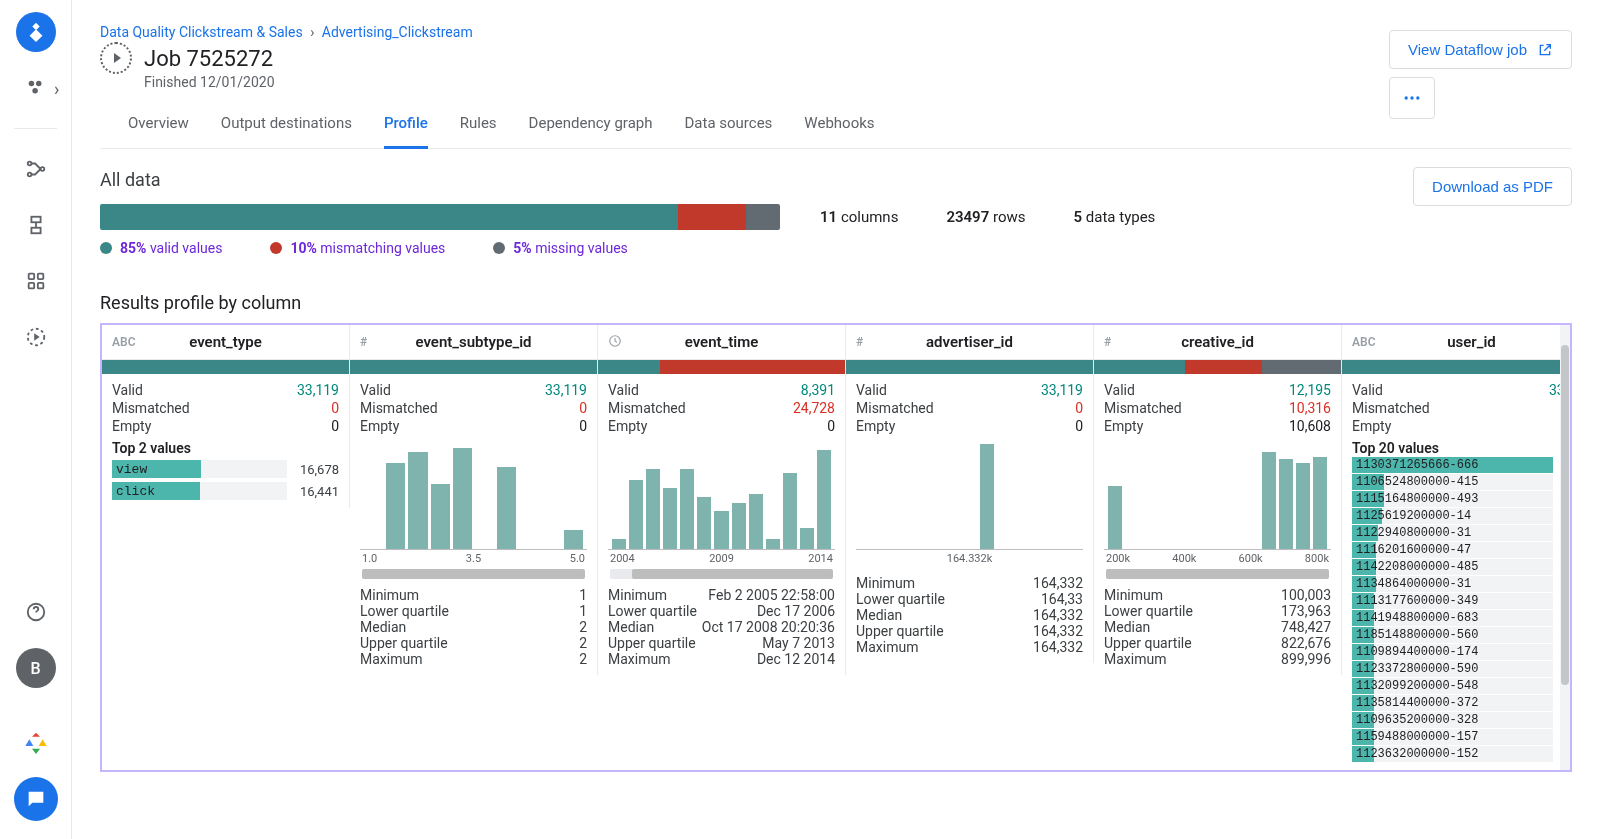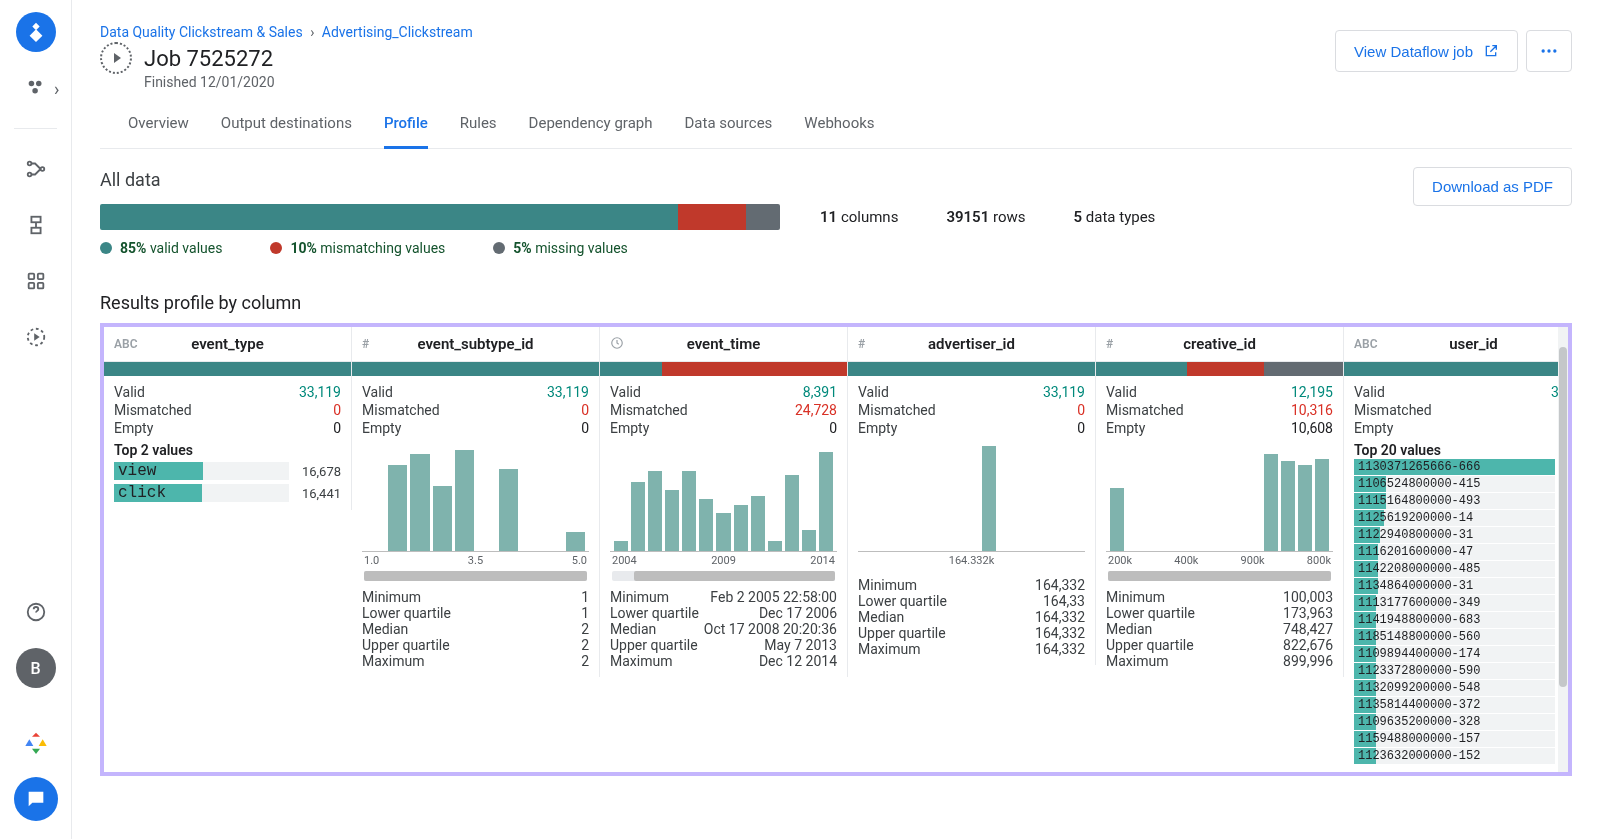--- a/index.html
+++ b/index.html
@@ -21,61 +21,61 @@
 .main { flex: 1; display: flex; flex-direction: column; overflow: hidden; }
 .header { padding: 24px 28px 0px 28px; }
 .breadcrumb { font-size: 14px; }
 .breadcrumb a { color: #1a73e8; text-decoration: none; }
 .breadcrumb .sep { color: #5f6368; margin: 0 4px; }
 .title-row { display: flex; align-items: center; gap: 12px; margin-top: 2px; }
 .title-row .job-icon { width: 32px; height: 32px; border: 2px dashed #5f6368; border-radius: 50%; display:flex; align-items:center; justify-content:center; border-style: dotted; border-width: 2.5px; }
 .job-icon::after { content:""; width:0; height:0; border-left:7px solid #5f6368; border-top:5px solid transparent; border-bottom:5px solid transparent; margin-left:2px;}
 .title-row h1 { font-size: 22px; font-weight: 400; }
 .subtitle { color: #5f6368; margin-left: 44px; font-size: 14px; }
-.header-actions { position: absolute; right: 28px; top: 30px; display:flex; gap:8px; }
+.header-actions { position: absolute; right: 28px; top: 30px; display:flex; gap:8px;flex-direction:column; }
 .btn-outline { border: 1px solid #dadce0; background:#fff; color:#1a73e8; padding: 10px 18px; border-radius: 4px; font-size: 15px; font-weight: 500; cursor:pointer; display:flex; align-items:center; gap:10px; }
 .btn-outline.icon-only { width: 46px; justify-content:center; padding: 10px 0; color:#1a73e8; }
 
 
 .tabs { display: flex; gap: 32px; margin-top: 24px; border-bottom: 1px solid #e8eaed; padding: 0 28px; }
 .tab { padding: 0 0 14px 0; color: #5f6368; font-size: 15px; cursor:pointer; }
 .tab.active { color: #1a73e8; border-bottom: 3px solid #1a73e8; font-weight: 500; margin-bottom:-1px; }
 
 
 .content { padding: 20px 28px; overflow: auto; position: relative; flex:1; }
 .section-title { font-size: 18px; color: #3c4043; margin-bottom: 14px; font-weight: 400; }
 .actions-right { position: absolute; right: 28px; top: 18px; display:flex; }
 
 .summary-row { display:flex; align-items:center; gap: 40px; margin-bottom: 10px; }
 .big-bar { width: 680px; height: 26px; display:flex; border-radius: 2px; overflow:hidden; }
-.legend { display:flex; gap: 48px; margin-top: 10px; font-size: 14px; color:#14532d; }
+.legend { display:flex; gap: 48px; margin-top: 10px; font-size: 14px; color:#6d28d9; }
 .legend-item { display:flex; align-items:center; gap:8px; }
 .swatch { width:12px; height:12px; border-radius:50%; display:inline-block; }
 .stats { display:flex; gap: 48px; font-size: 15px; }
 .stats b { font-weight: 600; }
 
 
 .cols-title { margin-top: 36px; font-size: 18px; font-weight: 400; }
-.cols-wrap { margin-top: 10px; border: 4px solid #c4b5fd; overflow-x: auto; overflow-y: hidden; white-space: nowrap; position: relative; }
+.cols-wrap { margin-top: 10px; border: 2px solid #c4b5fd; overflow-x: auto; overflow-y: hidden; white-space: nowrap; position: relative; }
 .col-card { display: inline-block; vertical-align: top; width: 248px; border-right: 1px solid #e8eaed; white-space: normal; }
 .col-card.wide { width: 260px; }
 .col-head { display:flex; align-items:center; justify-content:center; gap:8px; padding: 8px 4px; border-bottom: 1px solid #e8eaed; position:relative; }
 .col-head .type-icon { position:absolute; left:10px; color:#9aa0a6; font-size:12px; font-weight:600; }
 .col-head .name { font-weight: 600; font-size: 15px; }
 .mini-bar { height: 14px; display:flex; }
 .col-body { padding: 8px 10px; font-size: 14px; }
 .row3 { display:flex; justify-content:space-between; margin-bottom: 2px; }
 .row3 .lbl { color:#3c4043; }
 .num-teal { color: #00897b; }
 .num-red { color: #d93025; }
 .top-title { margin-top: 6px; font-weight: 600; }
 .top-val { display:flex; align-items:center; gap:8px; margin-top:4px; }
 .top-val .bar-bg { flex:1; height:18px; background:#f1f3f4; position:relative; }
 .top-val .bar-fg { position:absolute; left:0; top:0; bottom:0; background:#4db6ac; }
-.top-val .bar-label { position:absolute; left:4px; top:0; bottom:0; display:flex; align-items:center; font-family: 'Courier New', monospace; font-size:16px; color:#202124; }
+.top-val .bar-label { position:absolute; left:4px; top:0; bottom:0; display:flex; align-items:center; font-family: 'Courier New', monospace; font-size:13px; color:#202124; }
 .top-val .cnt { font-size: 13px; color:#3c4043; width: 44px; text-align:right; }
 .hist { height: 110px; display:flex; align-items:flex-end; gap:3px; padding: 4px 4px 0 4px; border-bottom:1px solid #bdbdbd; margin-top:6px; position:relative; }
 .hist .bar { flex:1; background:#7fb3ad; }
 .axis { display:flex; justify-content:space-between; font-size:11px; color:#5f6368; padding: 2px 2px; }
 .slider { height:10px; background:#e8eaed; margin: 2px 2px 4px 2px; position:relative; border-radius:2px; }
 .slider .range { position:absolute; top:0; bottom:0; background:#bdbdbd; border-radius:2px; }
 .stat-block { margin-top: 8px; font-size: 14px; }
 .stat-row { display:flex; justify-content:space-between; }
 .stat-row .k { color:#3c4043; }
 .stat-row .v { color:#3c4043; }
@@ -206,21 +206,21 @@
       <div class="section-title">All data</div>
 
       <div class="summary-row">
         <div class="big-bar" id="big-bar">
             <div style="flex: 85 1 0%; background: rgb(59, 134, 134);"></div>
             <div style="flex: 10 1 0%; background: rgb(192, 57, 43);"></div>
             <div style="flex: 5 1 0%; background: rgb(99, 107, 114);"></div>
           </div>
         <div class="stats">
           <span><b>11</b> <span>columns</span></span>
-          <span><b>39151</b> <span>rows</span></span>
+          <span><b>23497</b> <span>rows</span></span>
           <span><b>5</b> <span>data types</span></span>
         </div>
       </div>
       <div class="legend" id="legend">
           <div class="legend-item">
             <span class="swatch" style="background:#3b8686"></span>
             <span><b>85%</b> valid values</span>
           </div>
           <div class="legend-item">
             <span class="swatch" style="background:#c0392b"></span>
@@ -493,21 +493,21 @@
                 <div class="bar" style="height:0%"></div>
                 <div class="bar" style="height:0%"></div>
                 <div class="bar" style="height:92%"></div>
                 <div class="bar" style="height:86%"></div>
                 <div class="bar" style="height:82%"></div>
                 <div class="bar" style="height:88%"></div>
               </div>
               <div class="axis">
                 <span>200k</span>
                 <span>400k</span>
-                <span>900k</span>
+                <span>600k</span>
                 <span>800k</span>
               </div>
               <div class="slider">
                 <div class="range" style="left:0%;right:0%"></div>
               </div>
               <div class="stat-block">
                 <div class="stat-row">
                   <span class="k">Minimum</span>
                   <span class="v">100,003</span>
                 </div>

